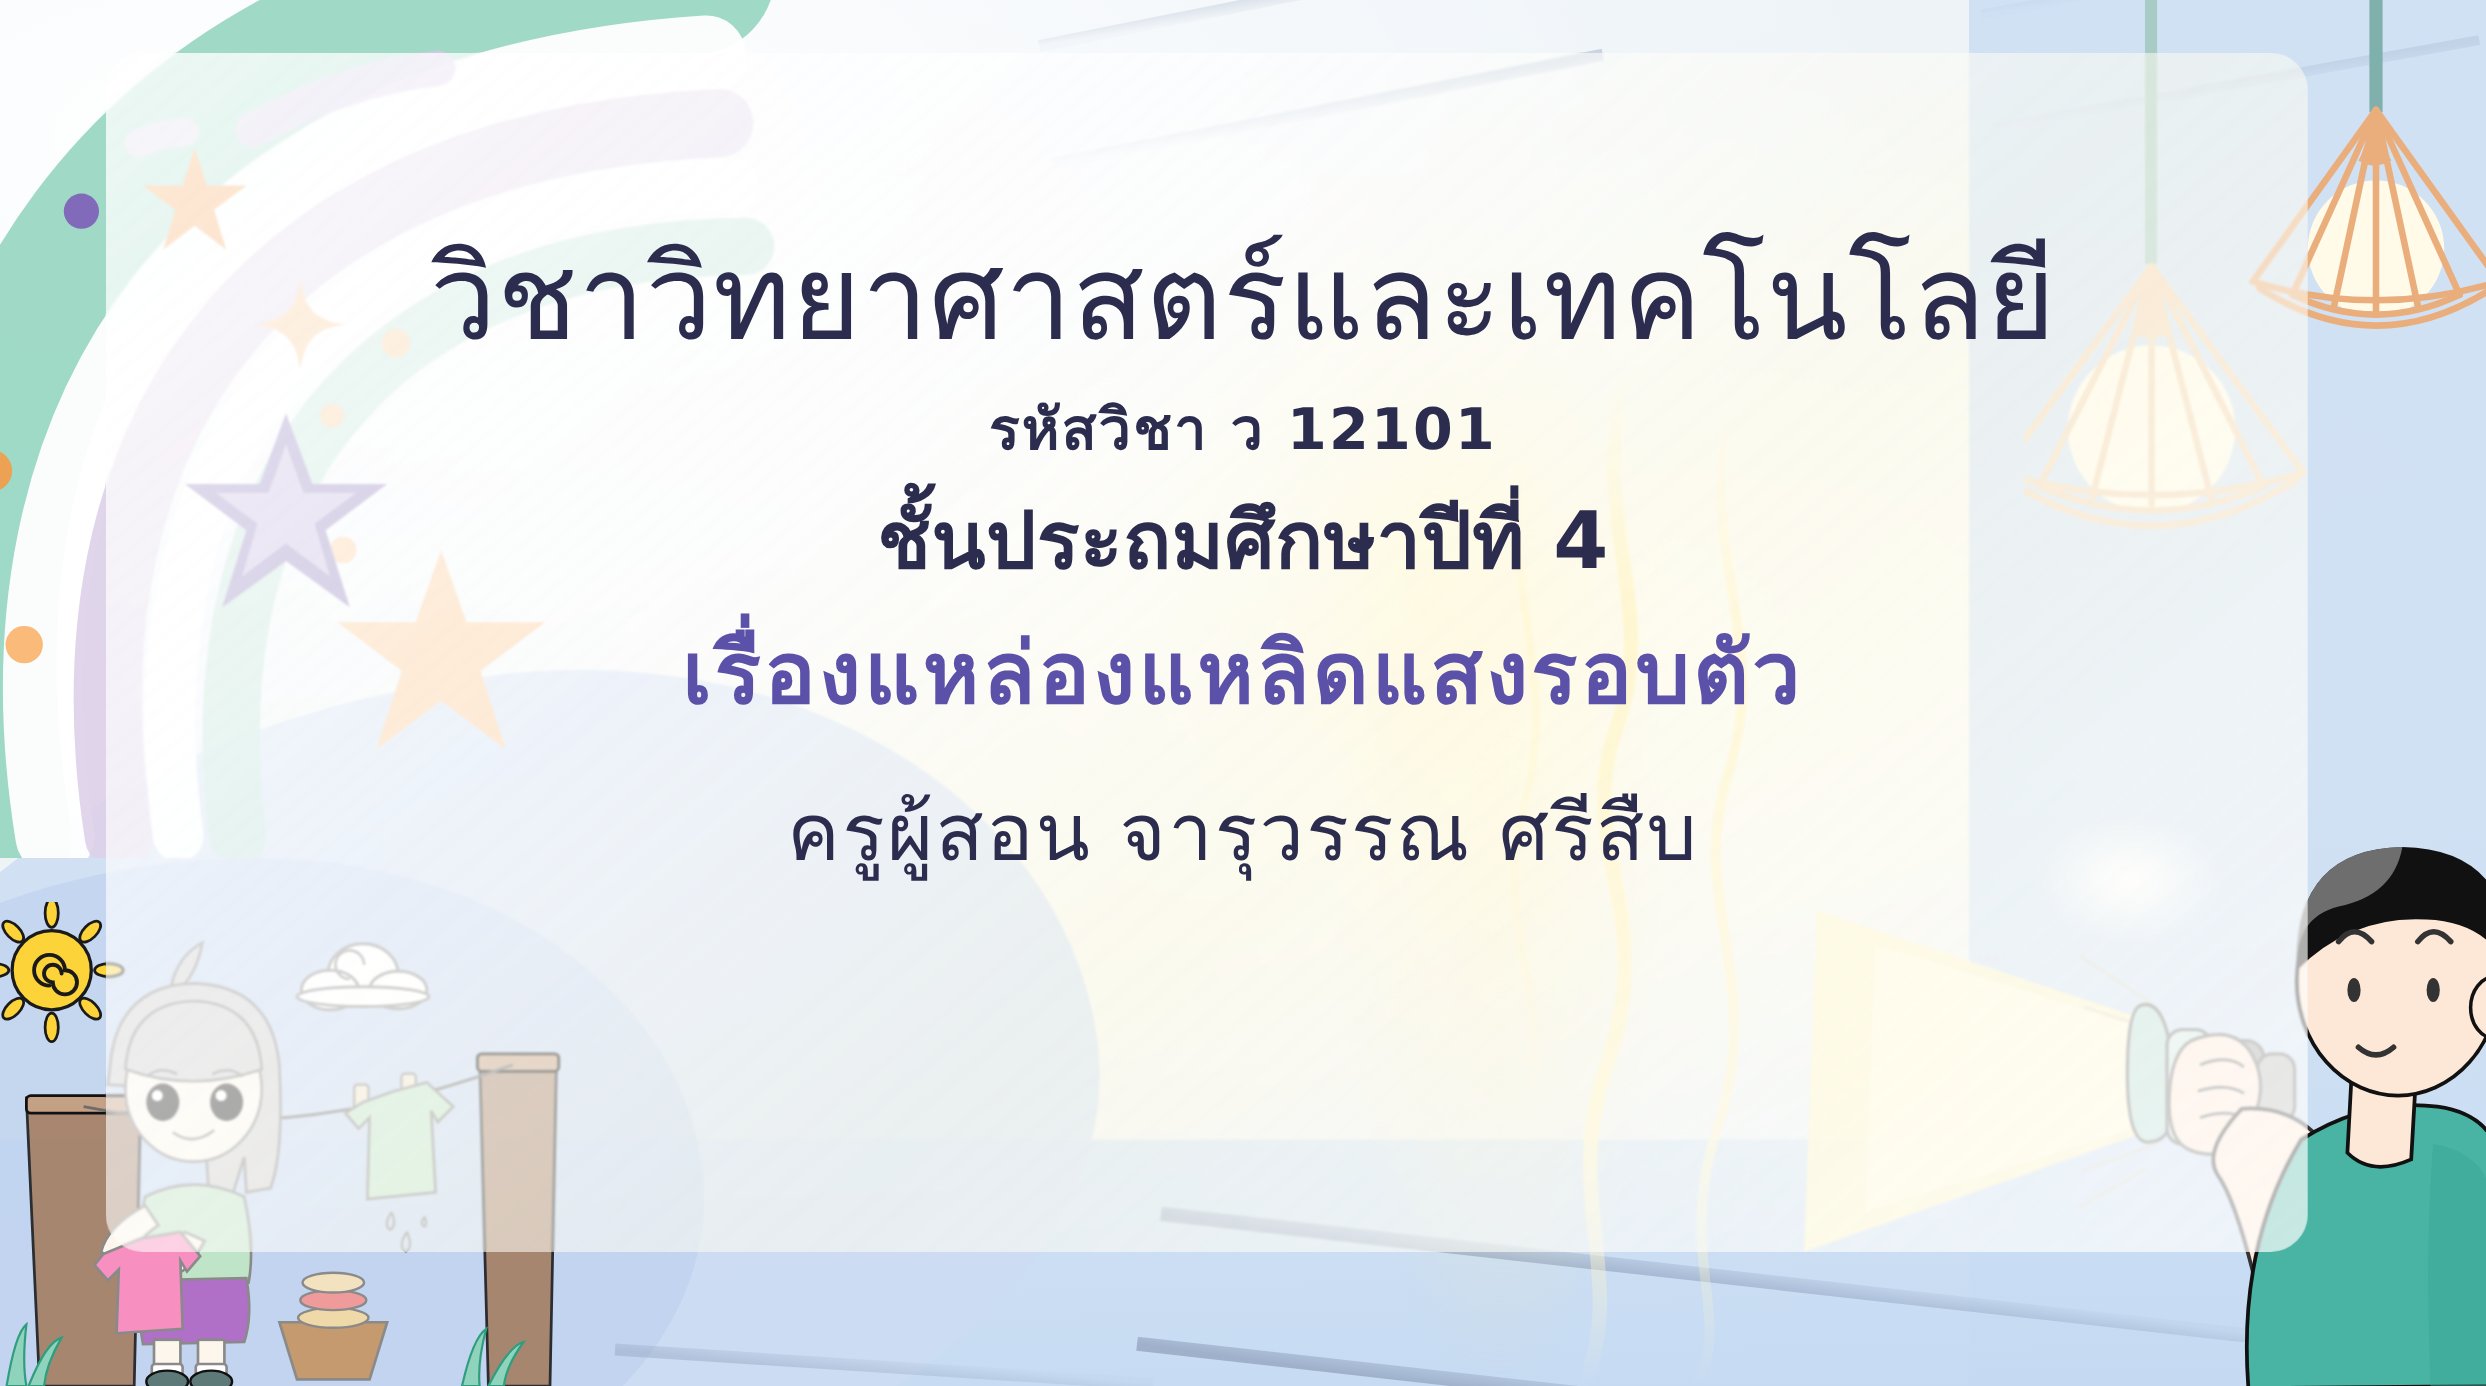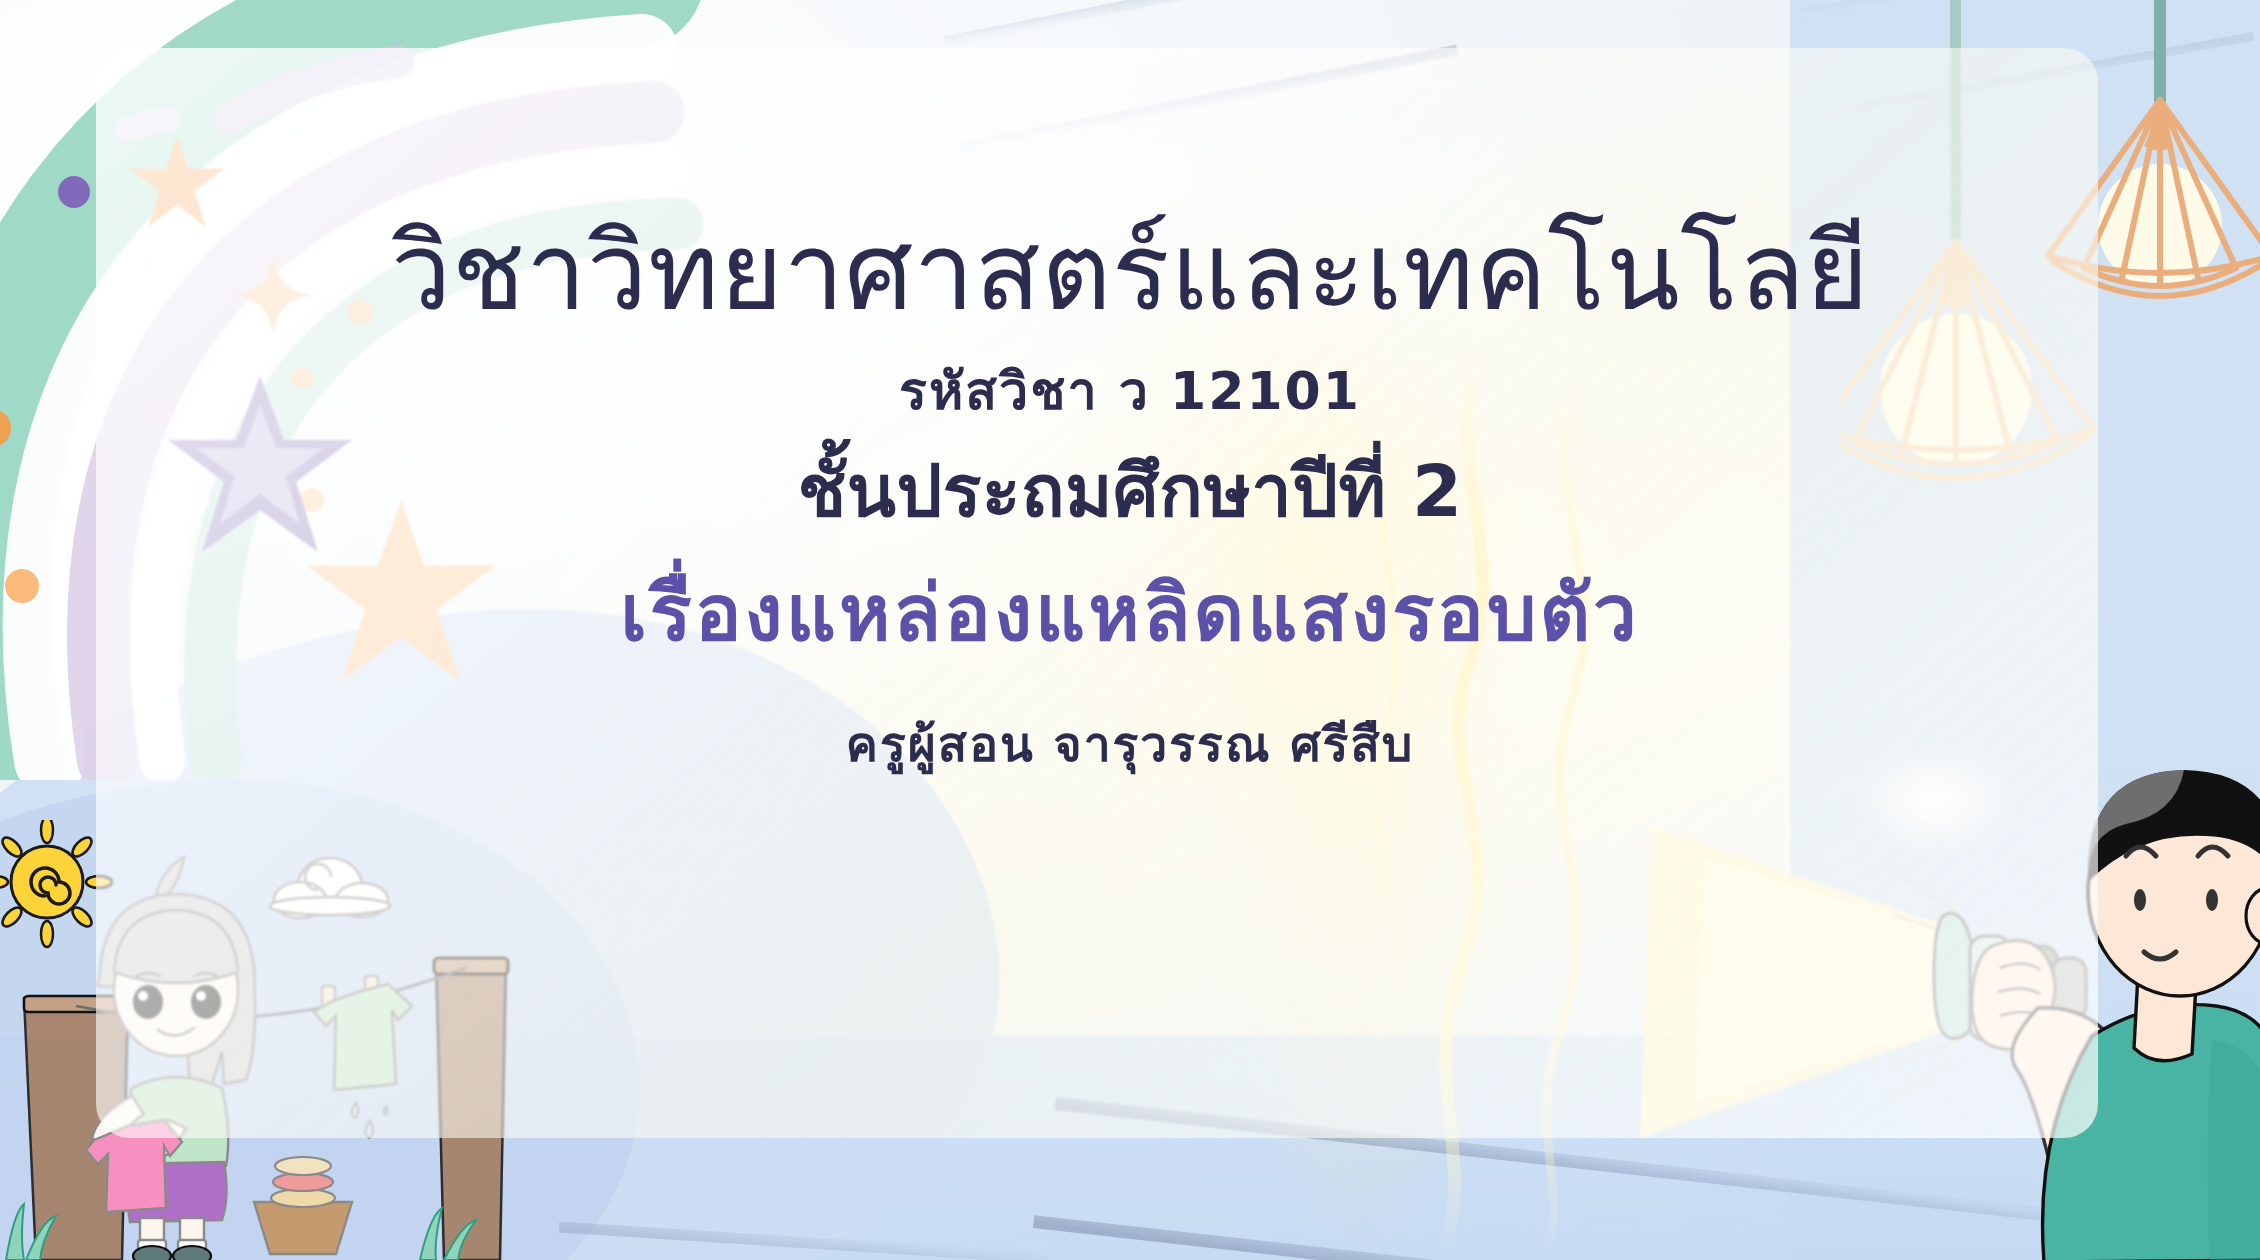--- a/index.html
+++ b/index.html
@@ -49,21 +49,21 @@
     background:linear-gradient(140deg,rgba(255,255,255,.80) 0%,rgba(255,255,255,.62) 35%,rgba(255,253,240,.55) 58%,rgba(255,255,255,.70) 100%);
     border-radius:34px;backdrop-filter:blur(1px);}
 
   
   .text-stack{position:absolute;left:0;right:0;top:170px;text-align:center;z-index:30;}
   .line{margin:0;line-height:1.08;letter-spacing:.5px;}
   .t-title{font-size:108px;font-weight:400;color:#2b2c4e;margin-bottom:32px;margin-top:44px;}
   .t-code{font-size:52px;font-weight:600;color:#2b2c4e;margin-bottom:34px;letter-spacing:2px;}
   .t-grade{font-size:72px;font-weight:600;color:#2b2c4e;margin-bottom:40px;}
   .t-topic{font-size:78px;font-weight:700;color:#5b51a8;margin-bottom:64px;letter-spacing:3px;}
-  .t-teacher{font-size:48px;font-weight:700;color:#2b2c4e;letter-spacing:2px;}
+  .t-teacher{font-size:72px;font-weight:400;color:#2b2c4e;letter-spacing:2px;}
 
   
   .deco{position:absolute;}
   .rainbow{left:-70px;top:-120px;}
   .lamps{right:0;top:0;}
   .girl{left:0;bottom:0;}
   .boy{right:0;bottom:0;}
   .star{position:absolute;}
 </style>
 </head>
@@ -373,18 +373,18 @@
   </svg>
 
   <div class="deco" style="right:240px;top:740px;width:170px;height:120px;border-radius:50%;
        background:radial-gradient(closest-side,#ffffff,rgba(255,255,255,0));"></div>
 
   <div class="card"></div>
 
   <div class="text-stack">
     <p class="line t-title">วิชาวิทยาศาสตร์และเทคโนโลยี</p>
     <p class="line t-code">รหัสวิชา ว 12101</p>
-    <p class="line t-grade">ชั้นประถมศึกษาปีที่ 2</p>
+    <p class="line t-grade">ชั้นประถมศึกษาปีที่ 4</p>
     <p class="line t-topic">เรื่องแหล่องแหลิดแสงรอบตัว</p>
     <p class="line t-teacher">ครูผู้สอน จารุวรรณ  ศรีสืบ</p>
   </div>
 
 </div>
 
 </body></html>

